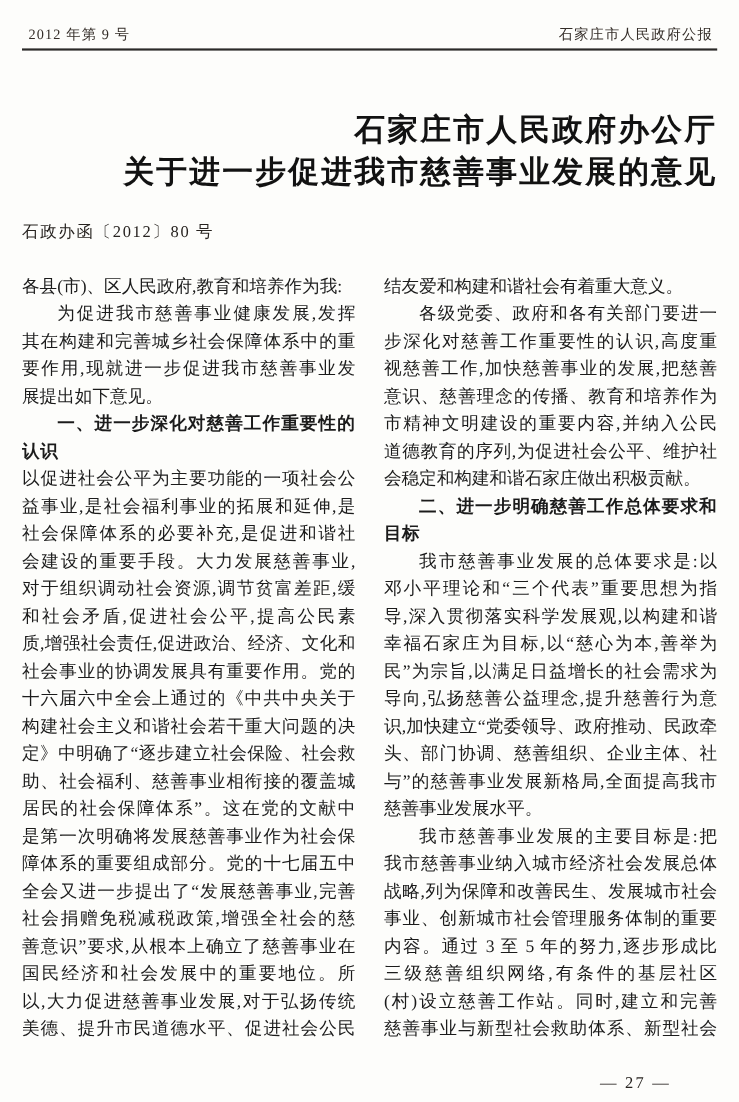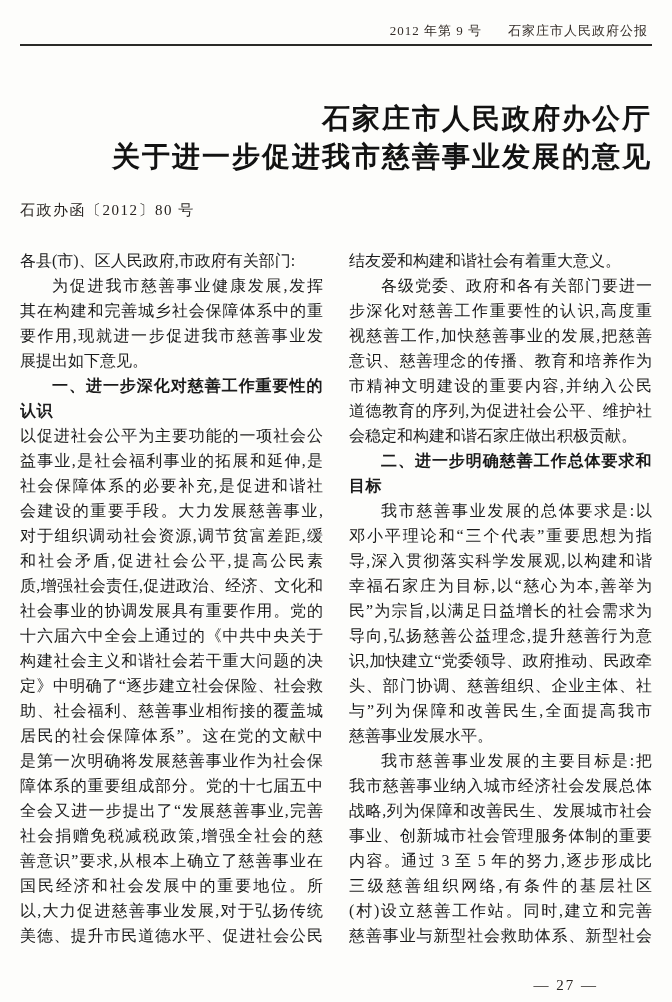--- a/index.html
+++ b/index.html
@@ -10,27 +10,26 @@
     margin: 0 auto;
     background: #fdfdfb;
     box-sizing: border-box;
     padding: 0 20px;
     overflow: hidden;
     color: #1b1b1b;
     font-family: "Liberation Serif", "DejaVu Serif", serif;
   }
   .running-head {
     display: flex;
-    justify-content: flex-end;
+    justify-content: space-between;
     align-items: baseline;
     padding: 22px 4px 0 6px;
     font-size: 13px;
     color: #332c27;
     letter-spacing: 1px;
-    gap: 26px;
   }
   .head-rule {
     height: 0;
     border-bottom: 2px solid #2b2a28;
     margin-top: 4px;
   }
   .doc-title {
     margin: 54px 0 0 0;
     text-align: right;
     font-size: 28px;
@@ -62,21 +61,21 @@
   }
   .line.end { text-align-last: left; }
   .line.indent { text-indent: 2em; }
   .line.heading {
     font-family: "Liberation Sans", "DejaVu Sans", sans-serif;
     font-weight: 700;
     letter-spacing: 0.5px;
   }
   .page-footer {
     position: absolute;
-    right: 74px;
+    right: 62px;
     bottom: 8px;
     font-size: 15px;
     letter-spacing: 2px;
     color: #26221f;
   }
 </style>
 </head>
 <body>
 
 <div class="page">
@@ -89,21 +88,21 @@
 
   <h1 class="doc-title">
     <span>石家庄市人民政府办公厅</span><br>
     <span>关于进一步促进我市慈善事业发展的意见</span>
   </h1>
 
   <div class="doc-number">石政办函〔2012〕80 号</div>
 
   <div class="body-cols">
     <div class="column" id="col-left">
-        <div class="line end">各县(市)、区人民政府,市政府有关部门:</div>
+        <div class="line end">各县(市)、区人民政府,教育和培养作为我:</div>
         <div class="line indent">为促进我市慈善事业健康发展,发挥</div>
         <div class="line">其在构建和完善城乡社会保障体系中的重</div>
         <div class="line">要作用,现就进一步促进我市慈善事业发</div>
         <div class="line end">展提出如下意见。</div>
         <div class="line heading indent">一、进一步深化对慈善工作重要性的</div>
         <div class="line heading end">认识</div>
         <div class="line">以促进社会公平为主要功能的一项社会公</div>
         <div class="line">益事业,是社会福利事业的拓展和延伸,是</div>
         <div class="line">社会保障体系的必要补充,是促进和谐社</div>
         <div class="line">会建设的重要手段。大力发展慈善事业,</div>
@@ -137,21 +136,21 @@
         <div class="line heading indent">二、进一步明确慈善工作总体要求和</div>
         <div class="line heading end">目标</div>
         <div class="line indent">我市慈善事业发展的总体要求是:以</div>
         <div class="line">邓小平理论和“三个代表”重要思想为指</div>
         <div class="line">导,深入贯彻落实科学发展观,以构建和谐</div>
         <div class="line">幸福石家庄为目标,以“慈心为本,善举为</div>
         <div class="line">民”为宗旨,以满足日益增长的社会需求为</div>
         <div class="line">导向,弘扬慈善公益理念,提升慈善行为意</div>
         <div class="line">识,加快建立“党委领导、政府推动、民政牵</div>
         <div class="line">头、部门协调、慈善组织、企业主体、社会参</div>
-        <div class="line">与”列为保障和改善民生,全面提高我市</div>
+        <div class="line">与”的慈善事业发展新格局,全面提高我市</div>
         <div class="line end">慈善事业发展水平。</div>
         <div class="line indent">我市慈善事业发展的主要目标是:把</div>
         <div class="line">我市慈善事业纳入城市经济社会发展总体</div>
         <div class="line">战略,列为保障和改善民生、发展城市社会</div>
         <div class="line">事业、创新城市社会管理服务体制的重要</div>
         <div class="line">内容。通过 3 至 5 年的努力,逐步形成比</div>
         <div class="line">三级慈善组织网络,有条件的基层社区</div>
         <div class="line">(村)设立慈善工作站。同时,建立和完善</div>
         <div class="line">慈善事业与新型社会救助体系、新型社会</div>
       </div>

